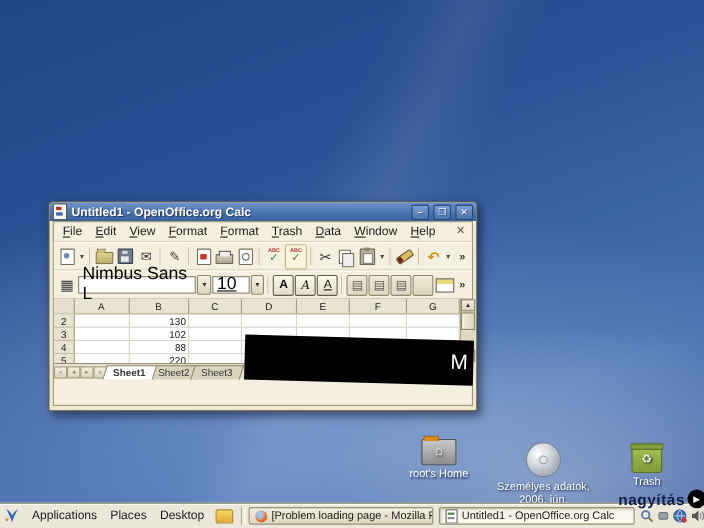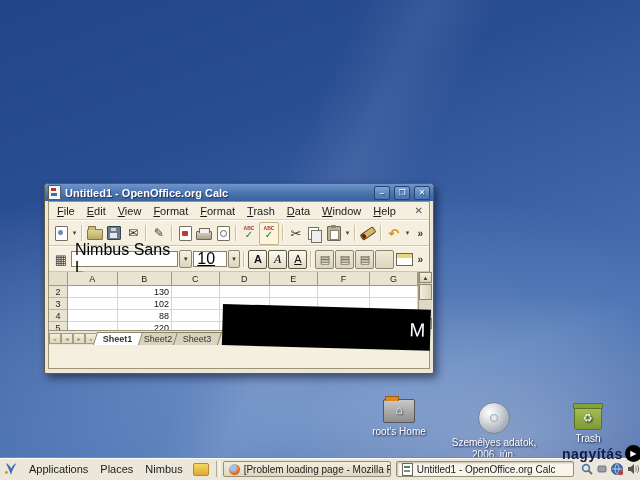--- a/index.html
+++ b/index.html
@@ -391,21 +391,21 @@
       </span>
   </div>
 
   <div class="taskbar">
     <svg class="tb-logo" viewBox="0 0 16 16">
       <path d="M3 2 C5 7 7 10.5 8 14 C9 10 11 6 13.5 2 C10.5 3.8 9.2 5.2 8.2 7.4 C7 5 5.2 3.2 3 2 Z" fill="#3b6db3"></path>
       <circle cx="3.4" cy="11.5" r="1.4" fill="#e0881c"></circle>
     </svg>
     <span class="tb-menu">Applications</span>
     <span class="tb-menu">Places</span>
-    <span class="tb-menu">Nimbus</span>
+    <span class="tb-menu">Desktop</span>
     <span class="tb-yellow"></span>
     <span class="tb-sep"></span>
     <span class="task-btn" style="width:168px;">
       <span class="ff-icon"></span>
       <span>[Problem loading page - Mozilla Firefox]</span>
     </span>
     <span class="task-btn active" style="width:178px;">
       <span class="calc-mini"></span>
       <span>Untitled1 - OpenOffice.org Calc</span>
     </span>

